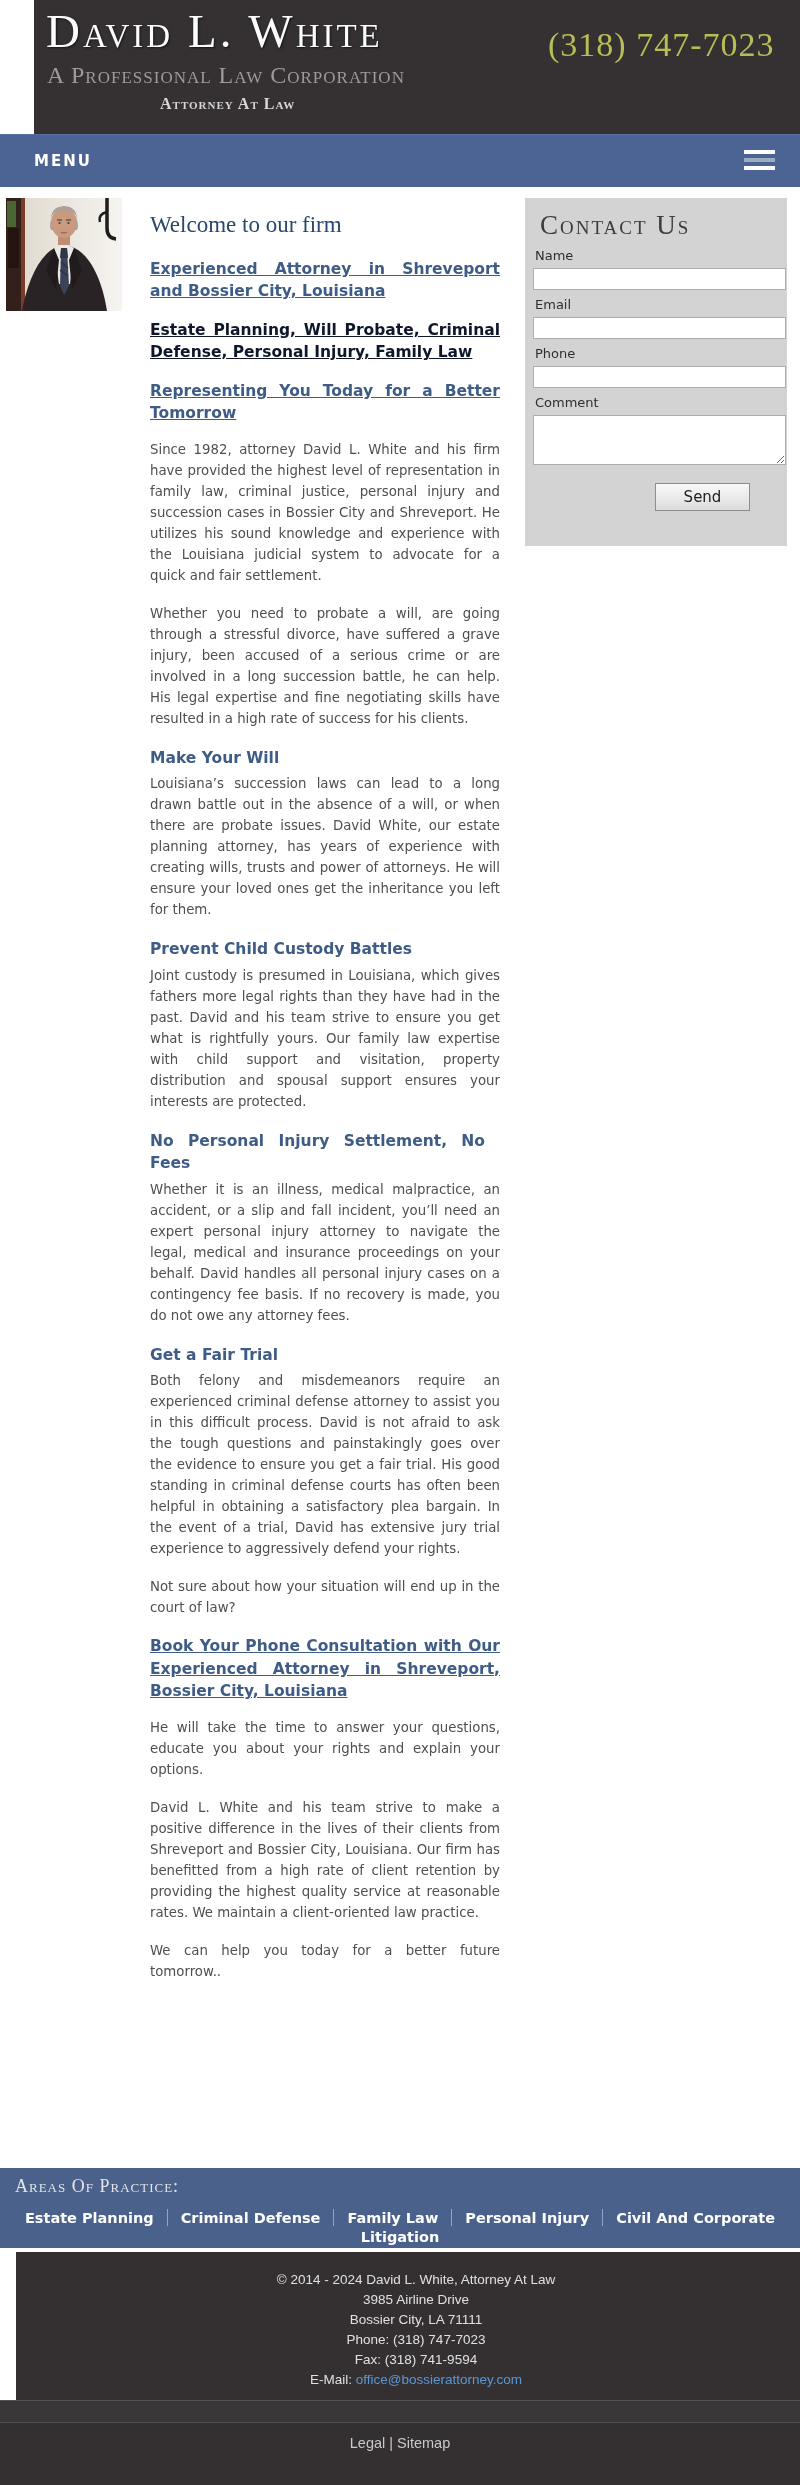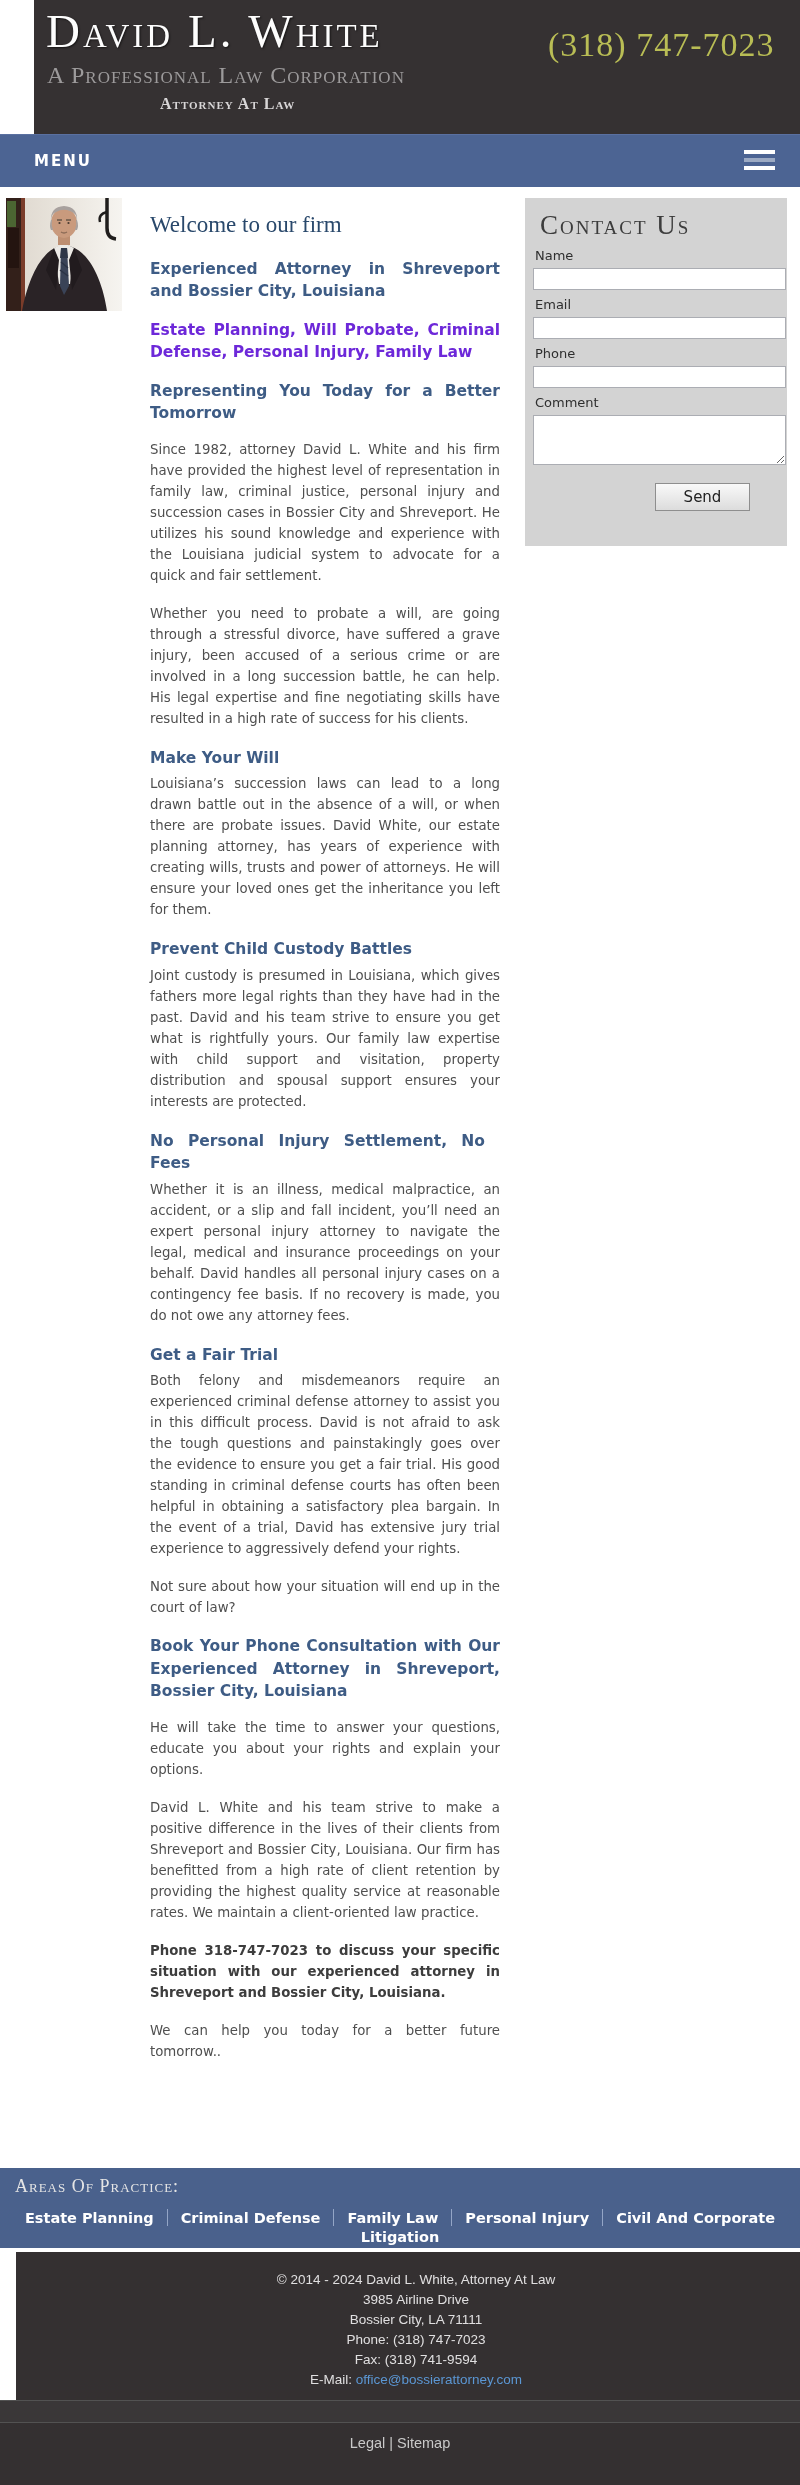--- a/index.html
+++ b/index.html
@@ -44,22 +44,22 @@
   
   .main-col{position:absolute;left:150px;top:206px;width:350px;}
   .welcome-h{
     font-family:"Liberation Serif","DejaVu Serif",serif;font-weight:normal;
     font-size:23px;color:#29486b;margin:6px 0 20px 0;
   }
   .sub-h{
     font-size:15.5px;font-weight:bold;color:#3e5c85;text-align:justify;
     line-height:1.45;margin:18px 15px 4px 0;
   }
-  .sub-h.spaced{margin:16px 0 14px 0;}
-  .sub-h.red{color:#6d28d9;}
+  .sub-h.spaced{margin:16px 0 14px 0;text-decoration:underline;}
+  .sub-h.red{color:#0f172a;}
   .main-col p{
     font-size:13.3px;color:#4f4f4f;text-align:justify;line-height:1.58;
     margin:0 0 17px 0;
   }
   .main-col p.bold-dark{font-weight:bold;color:#3d3d3d;}
   
   .contact-box{position:absolute;left:525px;top:198px;width:262px;height:348px;background:#d3d3d3;}
   .contact-title{
     font-family:"Liberation Serif","DejaVu Serif",serif;font-variant:small-caps;
     font-weight:normal;font-size:27px;color:#3c3c3c;letter-spacing:2px;
@@ -181,21 +181,20 @@
   <h3 class="sub-h">Prevent Child Custody Battles</h3>
   <p>Joint custody is presumed in Louisiana, which gives fathers more legal rights than they have had in the past. David and his team strive to ensure you get what is rightfully yours. Our family law expertise with child support and visitation, property distribution and spousal support ensures your interests are protected.</p>
   <h3 class="sub-h">No Personal Injury Settlement, No Fees</h3>
   <p>Whether it is an illness, medical malpractice, an accident, or a slip and fall incident, you’ll need an expert personal injury attorney to navigate the legal, medical and insurance proceedings on your behalf. David handles all personal injury cases on a contingency fee basis. If no recovery is made, you do not owe any attorney fees.</p>
   <h3 class="sub-h">Get a Fair Trial</h3>
   <p>Both felony and misdemeanors require an experienced criminal defense attorney to assist you in this difficult process. David is not afraid to ask the tough questions and painstakingly goes over the evidence to ensure you get a fair trial. His good standing in criminal defense courts has often been helpful in obtaining a satisfactory plea bargain. In the event of a trial, David has extensive jury trial experience to aggressively defend your rights.</p>
   <p>Not sure about how your situation will end up in the court of law?</p>
   <h3 class="sub-h spaced">Book Your Phone Consultation with Our Experienced Attorney in Shreveport, Bossier City, Louisiana</h3>
   <p>He will take the time to answer your questions, educate you about your rights and explain your options.</p>
   <p>David L. White and his team strive to make a positive difference in the lives of their clients from Shreveport and Bossier City, Louisiana. Our firm has benefitted from a high rate of client retention by providing the highest quality service at reasonable rates. We maintain a client-oriented law practice.</p>
-  <p class="bold-dark">Phone 318-747-7023 to discuss your specific situation with our experienced attorney in Shreveport and Bossier City, Louisiana.</p>
   <p>We can help you today for a better future tomorrow..</p>
 </div>
 
 <div class="contact-box">
   <div class="contact-title">Contact Us</div>
   <label>Name</label>
   <input type="text" value="" style="">
   <label>Email</label>
   <input type="text" value="" style="">
   <label>Phone</label>

